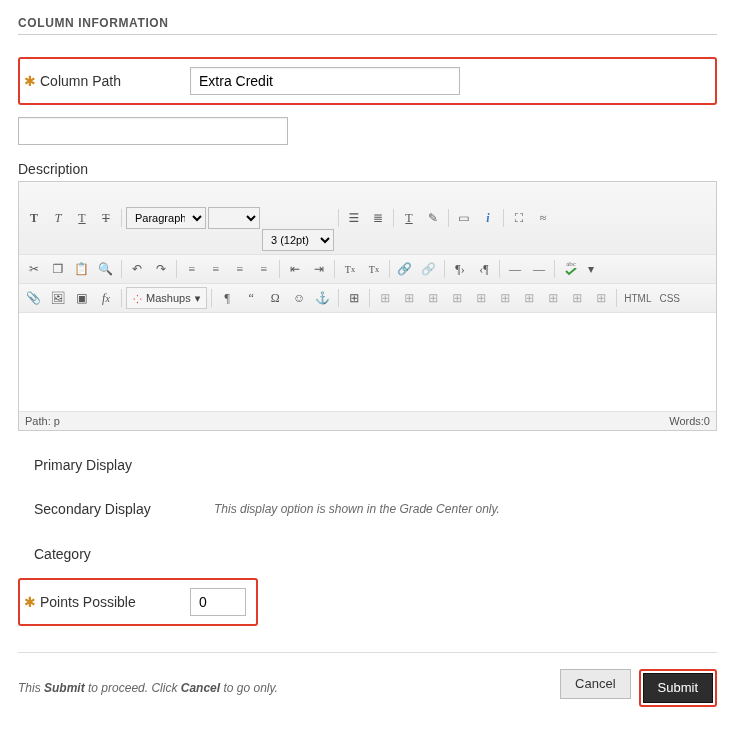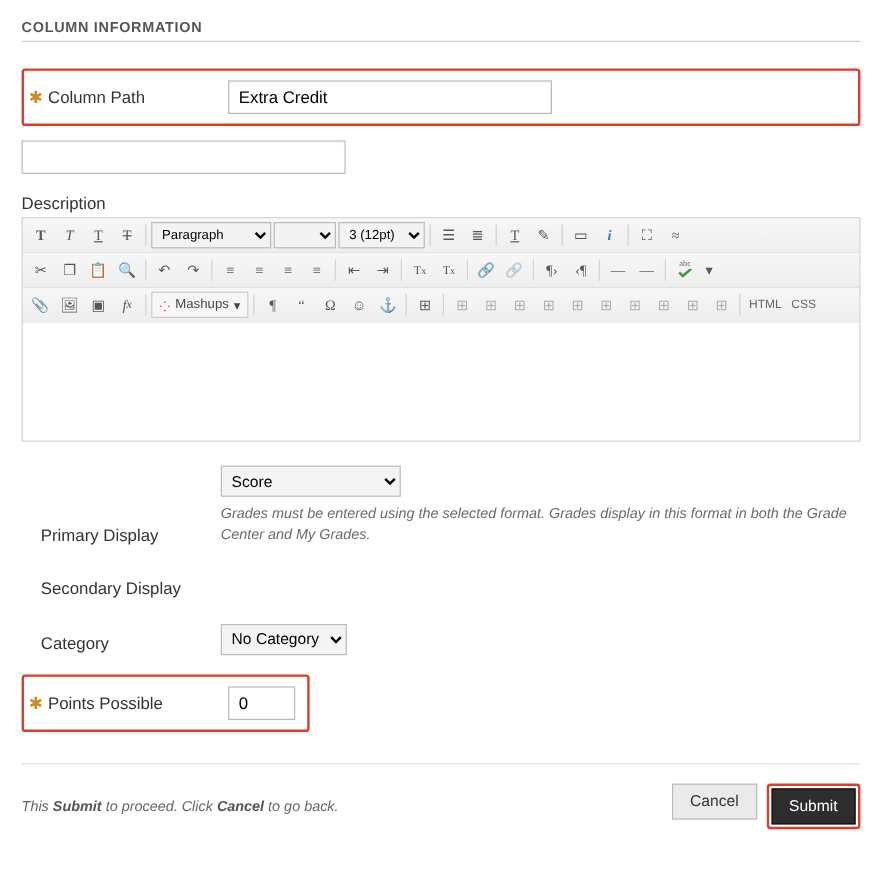--- a/index.html
+++ b/index.html
@@ -230,23 +230,23 @@
 <div class="desc-block">
   <div class="desc-label">Description</div>
   <div class="editor">
 
     <div class="toolbar-row">
       <span class="tb-btn" style="font-weight:bold;font-family:serif;">T</span>
       <span class="tb-btn" style="font-style:italic;font-family:serif;">T</span>
       <span class="tb-btn" style="text-decoration:underline;font-family:serif;">T</span>
       <span class="tb-btn" style="text-decoration:line-through;font-family:serif;">T</span>
       <span class="tb-sep"></span>
-      <select class="tb-sel" style="width:100px;"><option>Paragraph</option></select>
+      <select class="tb-sel" style="width:80px;"><option>Paragraph</option></select>
       <select class="tb-sel" style="width:52px;padding-left:44px;"><option>Arial</option></select>
-      <select class="tb-sel" style="width:72px;"><option>3 (12pt)</option></select>
+      <select class="tb-sel" style="width:72px;margin-top:44px;"><option>3 (12pt)</option></select>
       <span class="tb-sep"></span>
       <span class="tb-btn">☰</span>
       <span class="tb-btn">≣</span>
       <span class="tb-sep"></span>
       <span class="tb-btn" style="text-decoration:underline;">T</span>
       <span class="tb-btn">✎</span>
       <span class="tb-sep"></span>
       <span class="tb-btn">▭</span>
       <span class="tb-btn" style="color:#3a78c3;font-style:italic;font-family:serif;font-weight:bold;">i</span>
       <span class="tb-sep"></span>
@@ -321,68 +321,66 @@
       <span class="tb-btn" style="opacity:.45;">⊞</span>
       <span class="tb-btn" style="opacity:.45;">⊞</span>
       <span class="tb-btn" style="opacity:.45;">⊞</span>
       <span class="tb-sep"></span>
       <span class="tb-text">HTML</span>
       <span class="tb-text">CSS</span>
     </div>
 
     <div class="editor-area" contenteditable="true" style=""></div>
 
+    <div class="editor-footer">
+      <span>Path: p</span>
+      <span>Words:0</span>
+    </div>
   </div>
 </div>
 
 <div class="field-row" style="margin-top:18px;align-items:flex-end;">
   <div class="label-col">
     <span class="req"></span>
     <span>Primary Display</span>
   </div>
-  <div class="input-col">
-    <select class="w1"><option>Score</option></select>
-    <div class="help-text">Grades must be entered using the selected format. Grades display in this format in both the Grade Center and My Grades.</div>
-  </div>
 </div>
 
 <div class="field-row" style="margin-top:18px;gap:30px;">
   <div class="label-col">
     <span class="req"></span>
     <span>Secondary Display</span>
   </div>
   <div class="input-col">
+    <div class="help-text">This display option is shown in the Grade Center only.</div>
   </div>
 </div>
 
 <div class="field-row" style="margin-top:18px;align-items:center;">
   <div class="label-col">
     <span class="req"></span>
     <span>Category</span>
-  </div>
-  <div class="input-col">
-    <select class="w2"><option>No Category</option></select>
   </div>
 </div>
 
 <div class="highlight-box" style="width:240px;margin-top:6px;">
   <div class="field-row" style="margin-bottom:0;">
     <div class="label-col">
       <span class="req">✱</span>
       <span>Points Possible</span>
     </div>
     <div class="input-col">
       <input type="text" class="small" value="0" style="">
     </div>
   </div>
 </div>
 
 <div class="footer">
   <div class="footer-text">
-    <span>This </span><b>Submit</b><span> to proceed. Click </span><b>Cancel</b><span> to go back.</span>
+    <span>This </span><b>Submit</b><span> to proceed. Click </span><b>Cancel</b><span> to go only.</span>
   </div>
   <div class="btn-group">
     <button class="btn">Cancel</button>
     <span class="highlight-small">
       <button class="btn btn-primary">Submit</button>
     </span>
   </div>
 </div>
 
 </body></html>

